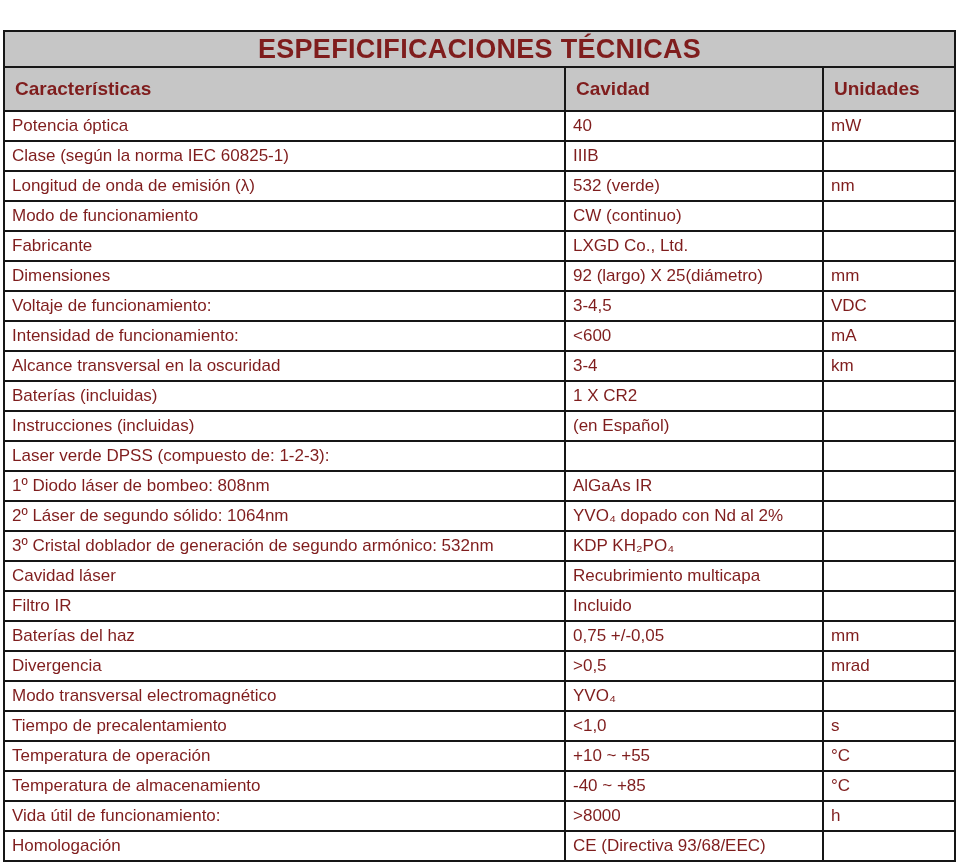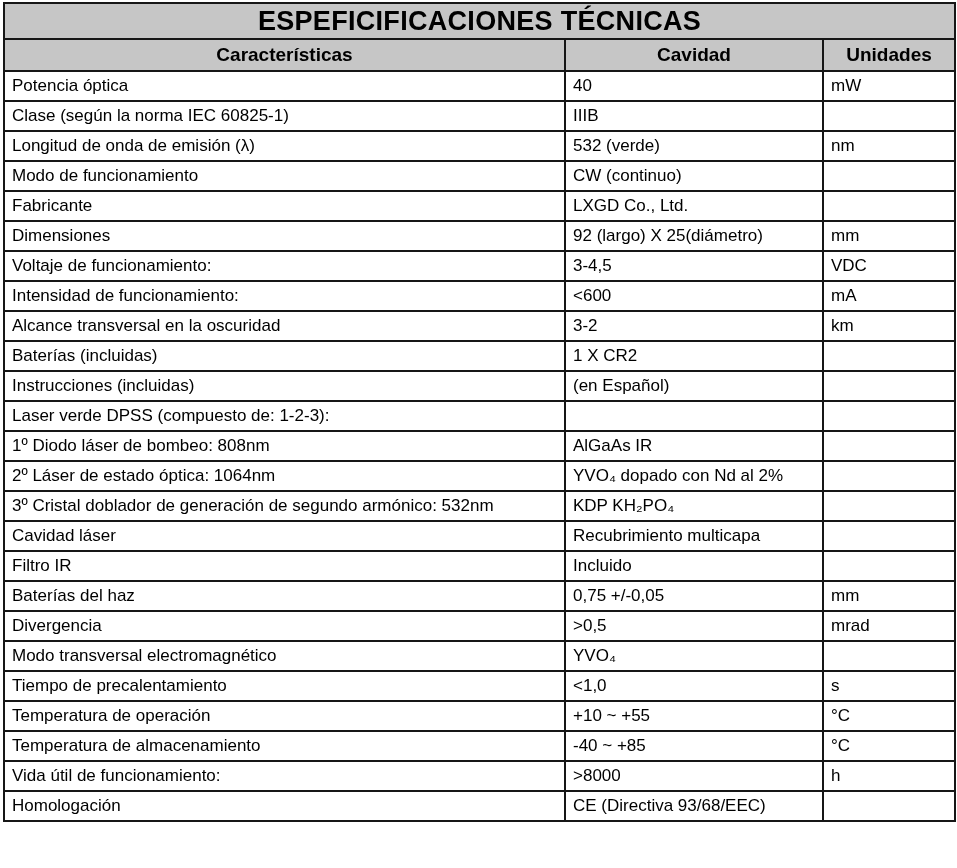--- a/index.html
+++ b/index.html
@@ -13,21 +13,22 @@
     height: 868px;
     background: #ffffff;
     box-sizing: border-box;
     padding: 2px 2px 1px 3px;
     overflow: hidden;
   }
   table.specs {
     border-collapse: collapse;
     table-layout: fixed;
     width: 951px;
-    color: #000000;
+    color: #7f1d1d;
+    margin-top: 28px;
   }
   table.specs th,
   table.specs td {
     border: 2px solid #161616;
     box-sizing: border-box;
     overflow: hidden;
     white-space: nowrap;
   }
   col.col-caracteristicas { width: 561px; }
   col.col-detalles       { width: 258px; }
@@ -40,22 +41,22 @@
     font-weight: bold;
     text-align: center;
     letter-spacing: 0.3px;
     padding: 0;
   }
   tr.header-row th {
     height: 26px;
     background: #c6c6c6;
     font-size: 19px;
     font-weight: bold;
-    text-align: center;
-    padding: 4px;
+    text-align: left;
+    padding: 10px;
   }
   tbody td {
     height: 30px;
     background: #ffffff;
     font-size: 17px;
     font-weight: normal;
     text-align: left;
     padding: 0 4px 0 7px;
     vertical-align: middle;
   }
@@ -116,21 +117,21 @@
         <td>3-4,5</td>
         <td>VDC</td>
       </tr>
       <tr>
         <td>Intensidad de funcionamiento:</td>
         <td>&lt;600</td>
         <td>mA</td>
       </tr>
       <tr>
         <td>Alcance transversal en la oscuridad</td>
-        <td>3-2</td>
+        <td>3-4</td>
         <td>km</td>
       </tr>
       <tr>
         <td>Baterías (incluidas)</td>
         <td>1 X CR2</td>
         <td></td>
       </tr>
       <tr>
         <td>Instrucciones (incluidas)</td>
         <td>(en Español)</td>
@@ -140,21 +141,21 @@
         <td>Laser verde DPSS (compuesto de: 1-2-3):</td>
         <td></td>
         <td></td>
       </tr>
       <tr>
         <td>1º Diodo láser de bombeo: 808nm</td>
         <td>AlGaAs IR</td>
         <td></td>
       </tr>
       <tr>
-        <td>2º Láser de estado óptica: 1064nm</td>
+        <td>2º Láser de segundo sólido: 1064nm</td>
         <td>YVO₄ dopado con Nd al 2%</td>
         <td></td>
       </tr>
       <tr>
         <td>3º Cristal doblador de generación de segundo armónico: 532nm</td>
         <td>KDP KH₂PO₄</td>
         <td></td>
       </tr>
       <tr>
         <td>Cavidad láser</td>

